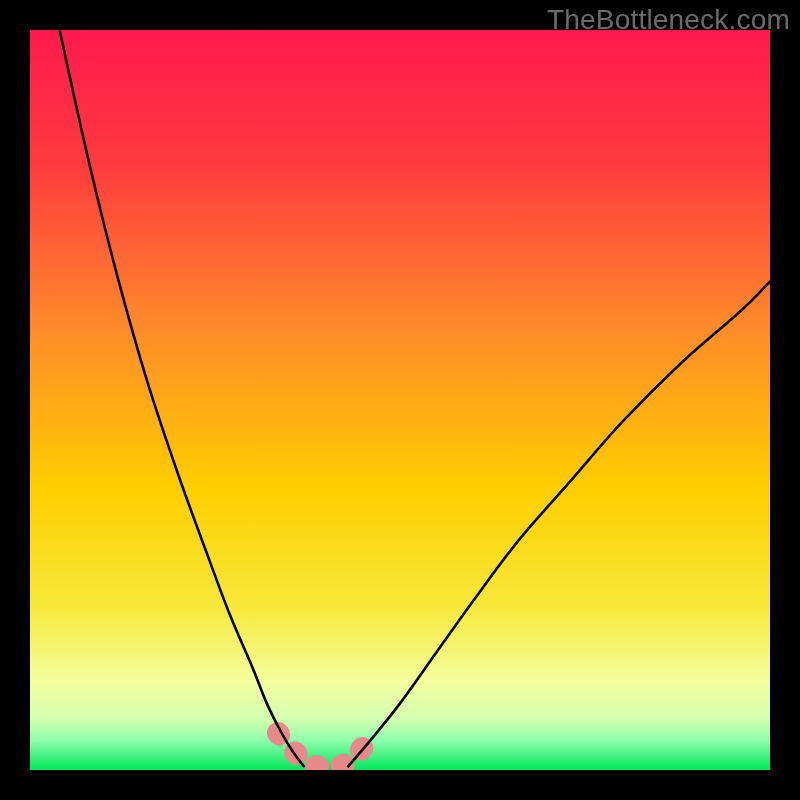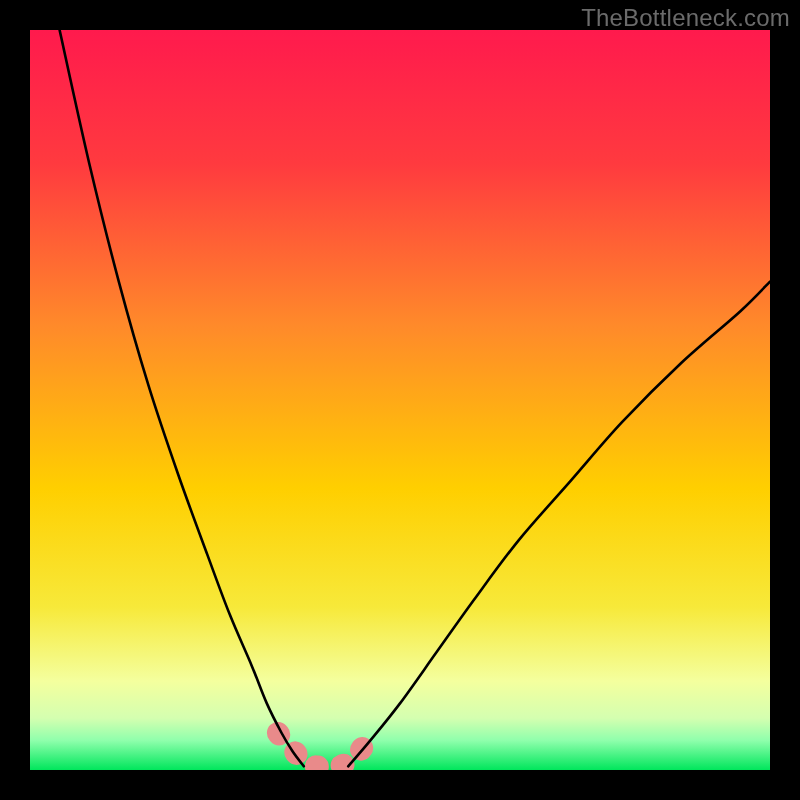--- a/index.html
+++ b/index.html
@@ -32,21 +32,21 @@
     left: 0;
     top: 0;
     width: 100%;
     height: 100%;
   }
   .watermark {
     position: absolute;
     top: 4px;
     right: 10px;
     color: #6b6b6b;
-    font-size: 24px;
+    font-size: 28px;
     font-weight: 500;
     letter-spacing: 0.2px;
     user-select: none;
   }
   svg.curve {
     position: absolute;
     left: 0;
     top: 0;
     width: 100%;
     height: 100%;

